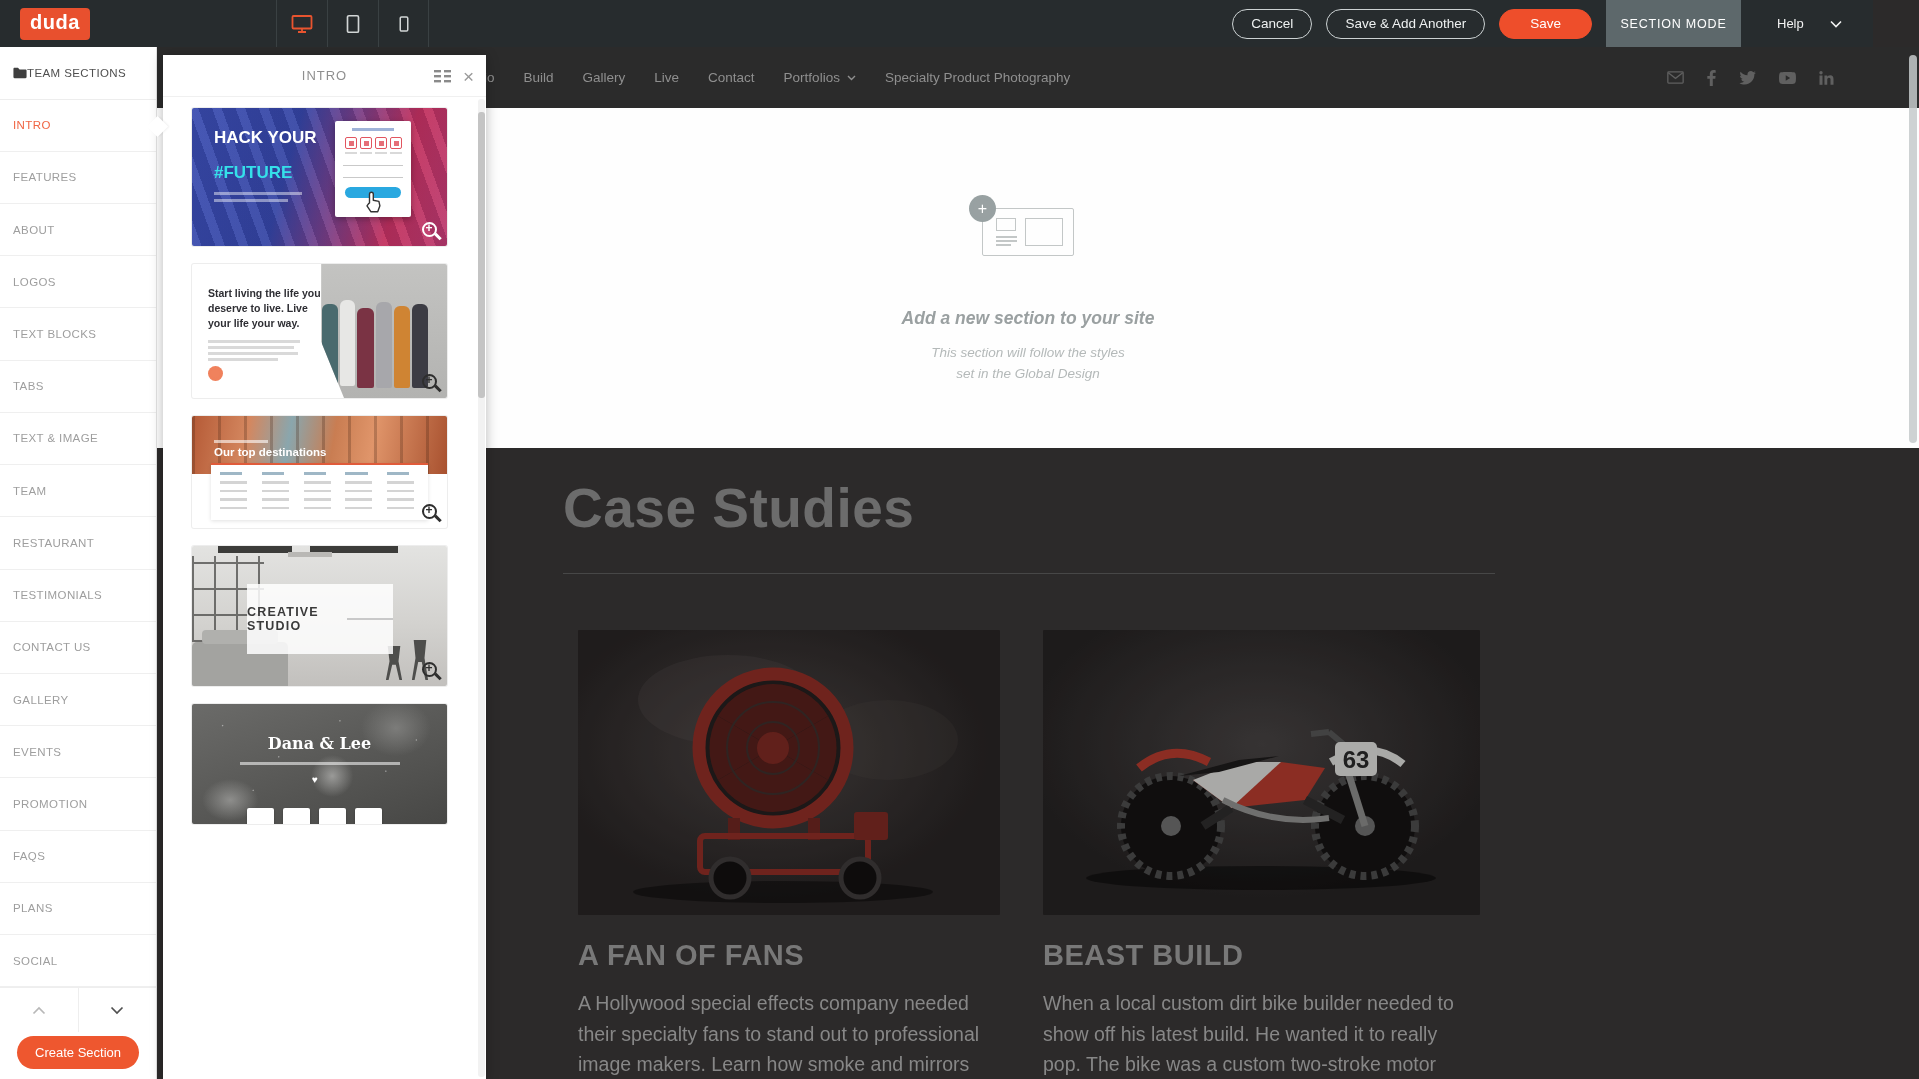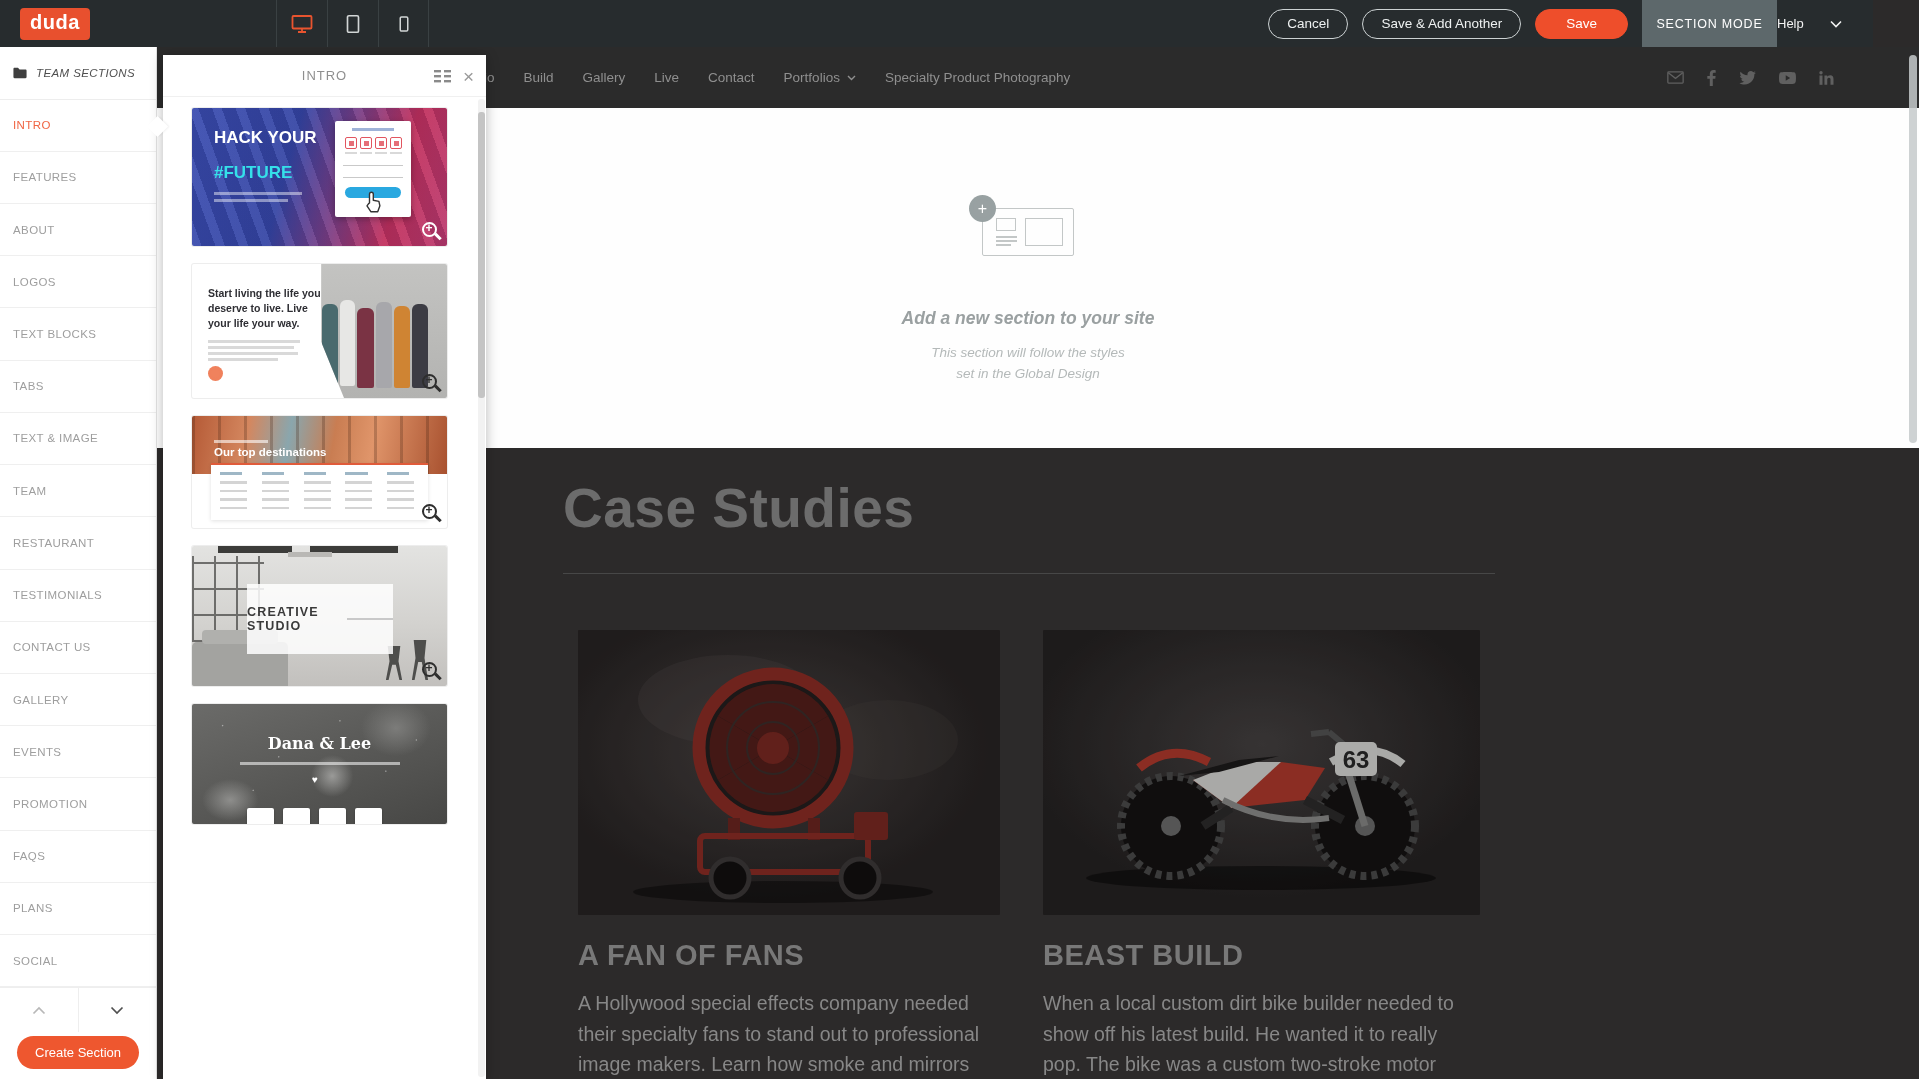--- a/index.html
+++ b/index.html
@@ -17,27 +17,27 @@
                  border-left:1px solid #3a4143; cursor:pointer; }
   .device-cell:last-child { border-right:1px solid #3a4143; }
   .topbar-right { position:absolute; right:0; top:0; height:47px; display:flex; align-items:center; }
   .pill-btn { height:30px; padding:0 18px; border:1px solid #ccd2d3; border-radius:16px;
               background:transparent; color:#eef1f1; font-size:13.5px; margin-right:14px;
               font-family:"Liberation Sans", sans-serif; cursor:pointer; }
   .pill-btn.primary { background:#ee4e2b; border-color:#ee4e2b; color:#fff; padding:0 30px; }
   .mode-block { height:47px; width:135px; background:#5d686b; color:#fff; display:flex;
                 align-items:center; justify-content:center; font-size:12.5px; letter-spacing:.8px; }
   .help-block { height:47px; width:96px; display:flex; align-items:center; gap:26px;
-                color:#f2f2f2; font-size:13px; cursor:pointer; }
+                color:#f2f2f2; font-size:13px; cursor:pointer;margin-left:36px; }
 
   
   .sidebar { position:absolute; left:0; top:47px; width:157px; height:1032px; background:#fff;
              border-right:1px solid #e2e2e2; z-index:20; display:flex; flex-direction:column; }
-  .sb-header { height:53px; display:flex; align-items:center; gap:9px; padding-left:13px;
-               border-bottom:1px solid #ededed; font-size:11.5px; color:#4f4f4f; letter-spacing:.4px;font-style:italic; }
+  .sb-header { height:53px; display:flex; align-items:center; gap:0; padding-left:13px;
+               border-bottom:1px solid #ededed; font-size:11.5px; color:#4f4f4f; letter-spacing:.4px; }
   .sb-item { height:52.7px; display:flex; align-items:center; padding-left:13px;
              border-bottom:1px solid #efefef; font-size:11.5px; letter-spacing:.4px;
              color:#9e9e9e; cursor:pointer; }
   .sb-item.active { color:#f06543; }
   .sb-controls { display:flex; border-top:1px solid #eee; }
   .sb-ctl { flex:1; height:44px; display:flex; align-items:center; justify-content:center;
             cursor:pointer; }
   .sb-ctl:first-child { border-right:1px solid #eee; }
   .create-btn { margin:4px auto 10px; width:122px; height:33px; background:#ee572f; color:#fff;
                 border:none; border-radius:17px; font-size:13px; cursor:pointer;

